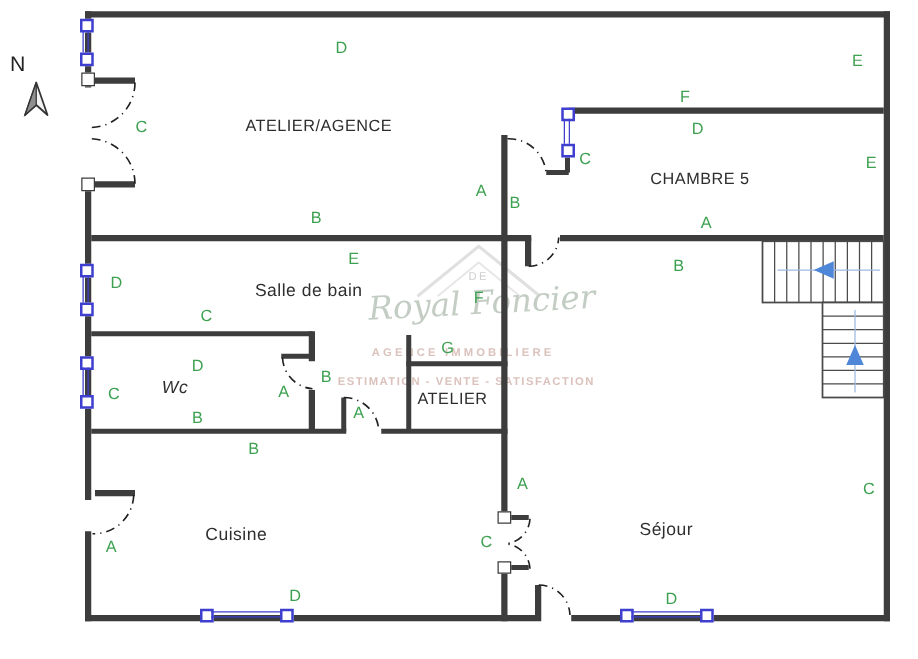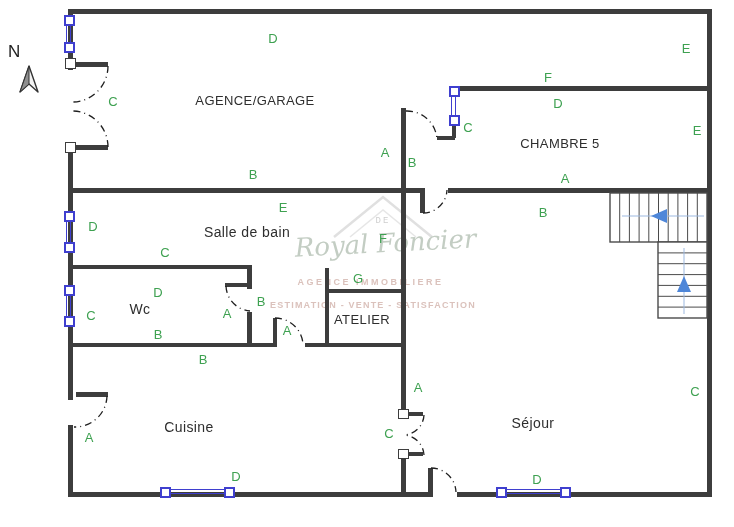--- a/index.html
+++ b/index.html
@@ -26,21 +26,21 @@
   .win-v .sq2{bottom:0;}
   .win-v .bar{position:absolute;left:3px;top:9px;bottom:9px;width:5px;border-left:1.5px solid var(--blue,#3f3fcf);border-right:1.5px solid var(--blue,#3f3fcf);box-sizing:border-box;}
   .win-h{height:13px;}
   .win-h .sq{top:1px;}
   .win-h .sq1{left:0;}
   .win-h .sq2{right:0;}
   .win-h .bar{position:absolute;top:3px;left:9px;right:9px;height:5px;border-top:1.5px solid var(--blue,#3f3fcf);border-bottom:1.5px solid var(--blue,#3f3fcf);box-sizing:border-box;}
   #overlay{position:absolute;left:0;top:0;}
   #north-n{position:absolute;left:8px;top:42px;font-size:17px;color:#222;}
   .wm{position:absolute;text-align:center;pointer-events:none;}
-  #wm-de{left:353px;top:216px;width:60px;font-size:9px;letter-spacing:2px;color:#cfcfcf;font-family:Liberation Mono, monospace;}
+  #wm-de{left:353px;top:216px;width:60px;font-size:9px;letter-spacing:2px;color:#cfcfcf;}
   #wm-brand{
     left:288px;top:228px;width:195px;font-family:"DejaVu Serif",serif;font-style:italic;
     font-size:26px;color:var(--wm1,#c3cdc3);transform:rotate(-3deg);
   }
   #wm-line1{left:288px;top:277px;width:165px;font-size:9px;font-weight:bold;letter-spacing:2.5px;color:var(--wm2,#dbc2bc);}
   #wm-line2{left:268px;top:300px;width:210px;font-size:9px;font-weight:bold;letter-spacing:1.2px;color:var(--wm2,#dbc2bc);}
 </style>
 </head>
 <body>
 
@@ -169,24 +169,24 @@
         <polygon points="651,216 667,209 667,223" fill="#4e86d8"></polygon>
       </g>
       <g>
         <line x1="684" y1="314" x2="684" y2="248" stroke="#9db9e0" stroke-width="1"></line>
         <polygon points="684,276 677,292 691,292" fill="#4e86d8"></polygon>
       </g>
     </g>
   </svg>
 
   <div id="labels-layer">
-      <span class="room-label caps" style="left: 255px; top: 100px;">AGENCE/GARAGE</span>
+      <span class="room-label caps" style="left: 255px; top: 100px;">ATELIER/AGENCE</span>
       <span class="room-label caps" style="left: 560px; top: 143px;">CHAMBRE 5</span>
       <span class="room-label" style="left: 247px; top: 232px;">Salle de bain</span>
-      <span class="room-label" style="left: 140px; top: 309px;">Wc</span>
+      <span class="room-label" style="left: 140px; top: 309px; font-style: italic;">Wc</span>
       <span class="room-label caps" style="left: 362px; top: 319px;">ATELIER</span>
       <span class="room-label" style="left: 189px; top: 427px; text-align: right;">Cuisine</span>
       <span class="room-label" style="left: 533px; top: 423px;">Séjour</span>
       <span class="wall-label" style="left: 273px; top: 38px;">D</span>
       <span class="wall-label" style="left: 686px; top: 48px;">E</span>
       <span class="wall-label" style="left: 548px; top: 77px;">F</span>
       <span class="wall-label" style="left: 113px; top: 101px;">C</span>
       <span class="wall-label" style="left: 558px; top: 103px;">D</span>
       <span class="wall-label" style="left: 468px; top: 127px;">C</span>
       <span class="wall-label" style="left: 697px; top: 130px;">E</span>

